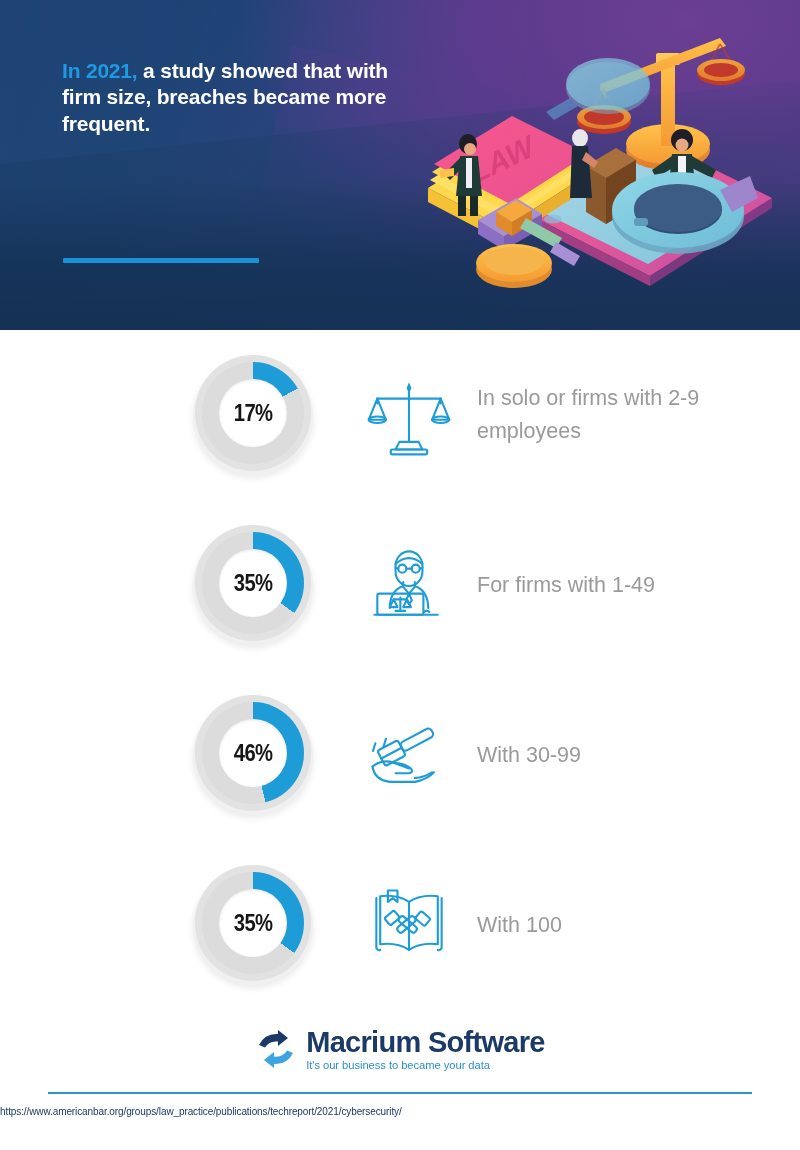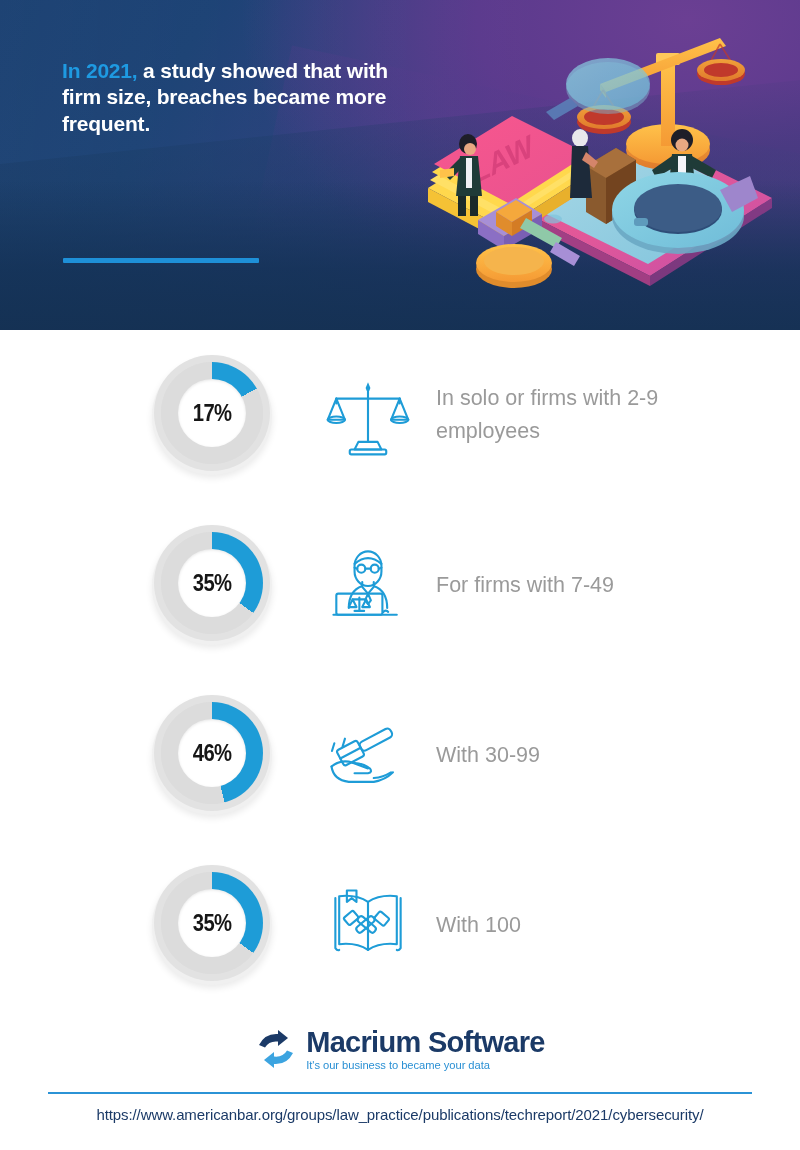--- a/index.html
+++ b/index.html
@@ -85,20 +85,21 @@
     position: absolute;
     left: 420px; top: 20px;
     width: 380px; height: 300px;
   }
 
   
   .rows {
     position: absolute;
     left: 0; top: 330px;
     width: 776px;
+    padding-left: 41px;
   }
   .row {
     position: relative;
     display: flex;
     align-items: center;
     height: 170px;
     padding-left: 148px;
   }
 
   .donut-wrap {
@@ -201,22 +202,21 @@
   .footer-rule {
     position: absolute;
     left: 48px; top: 82px;
     width: 704px; height: 2px;
     background: #2b93d6;
   }
   .footer-url {
     position: absolute;
     left: 0; top: 96px;
     width: 800px;
-    text-align: center;
-    font-size: 15px;
+    font-size: 10px;
     color: #1b3a67;
     letter-spacing: -0.1px;
   }
 </style>
 </head>
 <body>
 
 <div class="poster">
 
   <div class="hero">
@@ -427,21 +427,21 @@
           <rect x="17" y="59" width="48" height="22" rx="2"></rect>
           <line x1="14" y1="81" x2="80" y2="81"></line>
           <path d="M41 63 v14 M34 65 h14"></path>
           <path d="M34 65 L30 73 h8 Z"></path>
           <path d="M48 65 L44 73 h8 Z"></path>
           <line x1="36" y1="77" x2="46" y2="77"></line>
           <path d="M66 78 a3 3 0 0 1 5 0"></path>
         </svg>
       </div>
 
-      <div class="row-label">For firms with 7-49</div>
+      <div class="row-label">For firms with 1-49</div>
     </div>
 
     <div class="row">
       <div class="donut-wrap">
         <div class="donut-shadow"></div>
         <div class="donut">
           <div class="donut-track"></div>
           <div class="donut-arc" style="background: conic-gradient(rgb(30, 156, 215) 0deg, rgb(30, 156, 215) 165.6deg, rgb(220, 220, 220) 165.6deg, rgb(220, 220, 220) 360deg);"></div>
           <div class="donut-hole">
             <span class="donut-value">46%</span>

